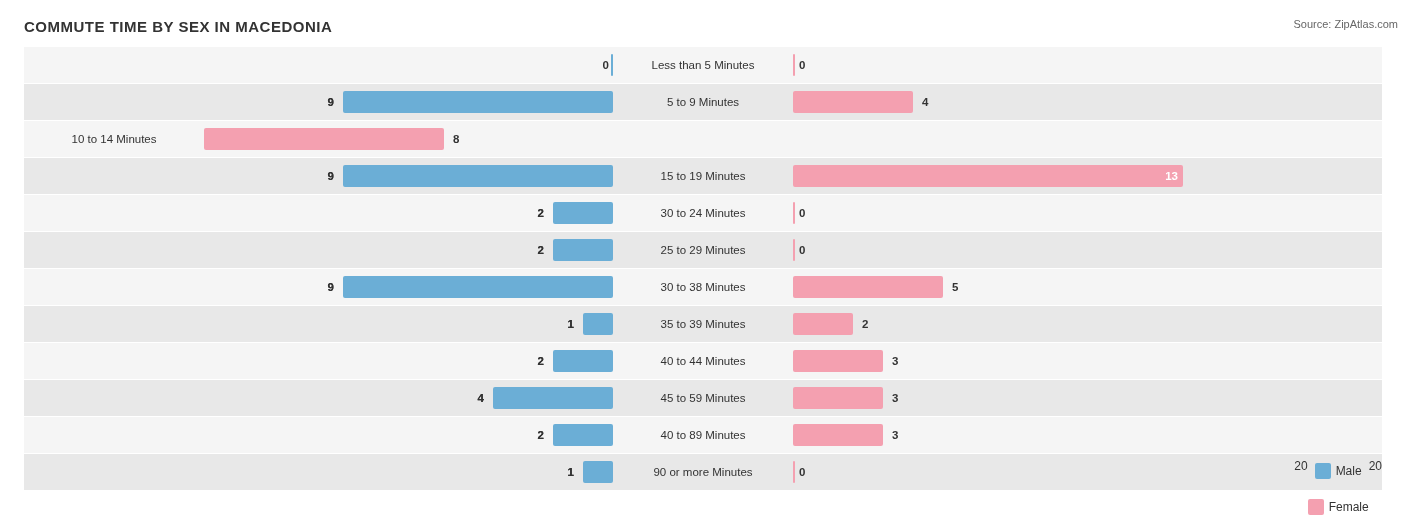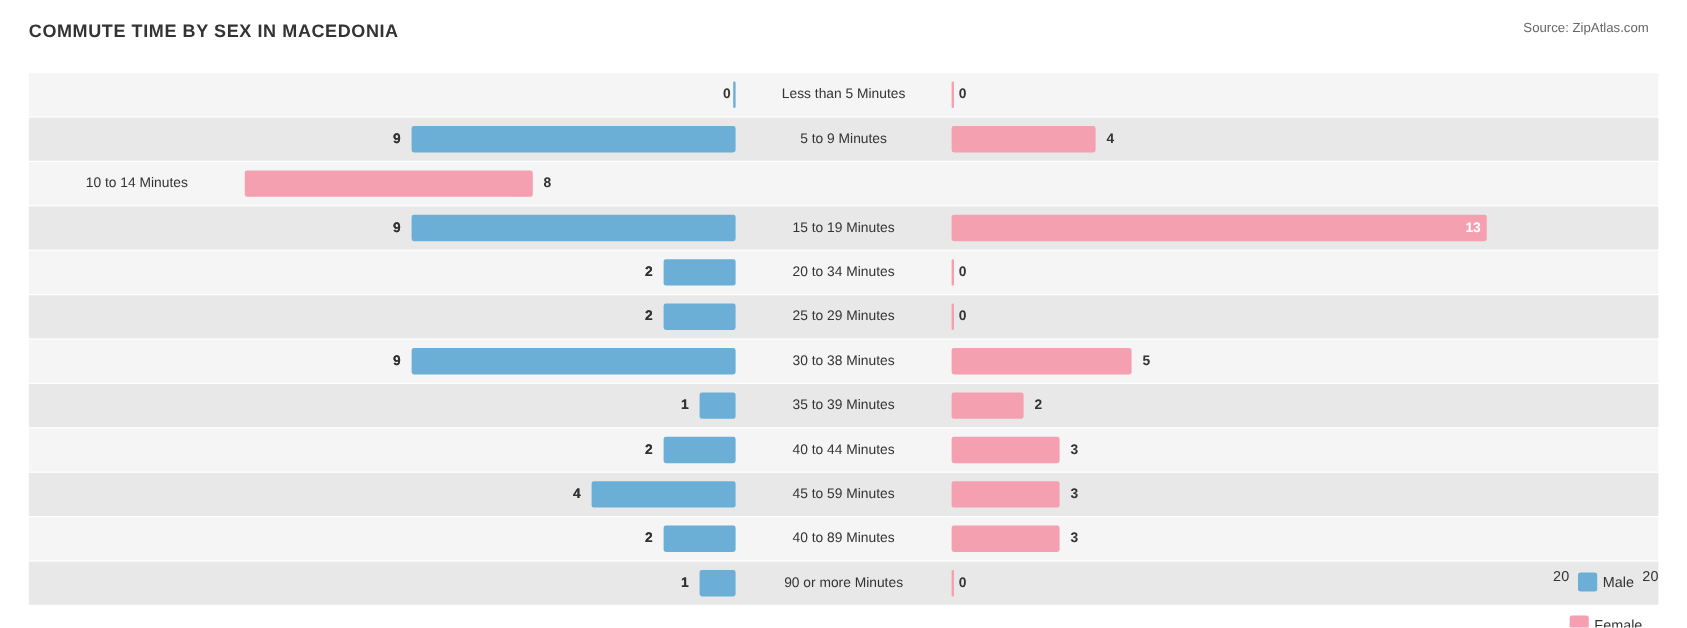--- a/index.html
+++ b/index.html
@@ -15,26 +15,26 @@
       height: 523px;
       padding: 18px 24px 40px 24px;
       position: relative;
     }
     .chart-title {
       font-size: 15px;
       font-weight: bold;
       text-transform: uppercase;
       color: #333;
       letter-spacing: 0.5px;
-      margin-bottom: 26px;
+      margin-bottom: 12px;
     }
     .source-text {
       position: absolute;
       top: 18px;
-      right: 32px;
+      right: 8px;
       font-size: 11px;
       color: #666;
     }
     .chart-area {
       width: 100%;
       height: calc(100% - 60px);
       position: relative;
     }
     .row {
       display: flex;
@@ -209,36 +209,36 @@
     <div class="bar-left-container">
       <div class="bar-blue" style="width:270px;">
         
       </div>
       <span class="val-left" style="position:absolute;right:274px;">9</span>
 
       <span class="val-left" style="position:absolute;right:274px;">9</span>
     </div>
     <div class="center-label">15 to 19 Minutes</div>
     <div class="bar-right-container">
-      <div class="bar-pink" style="width:446px;">
+      <div class="bar-pink" style="width:390px;">
         <span class="val-inside-right">13</span>
       </div>
 
     </div>
   </div>
       <div class="row">
     <div class="bar-left-container">
       <div class="bar-blue" style="width:60px;">
         
       </div>
       <span class="val-left" style="position:absolute;right:64px;">2</span>
 
       <span class="val-left" style="position:absolute;right:64px;">2</span>
     </div>
-    <div class="center-label">20 to 34 Minutes</div>
+    <div class="center-label">30 to 24 Minutes</div>
     <div class="bar-right-container">
       <div class="bar-pink" style="width:2px;">
         
       </div>
 
       <span class="val-right" style="padding-left:4px;">0</span>
     </div>
   </div>
       <div class="row">
     <div class="bar-left-container">

